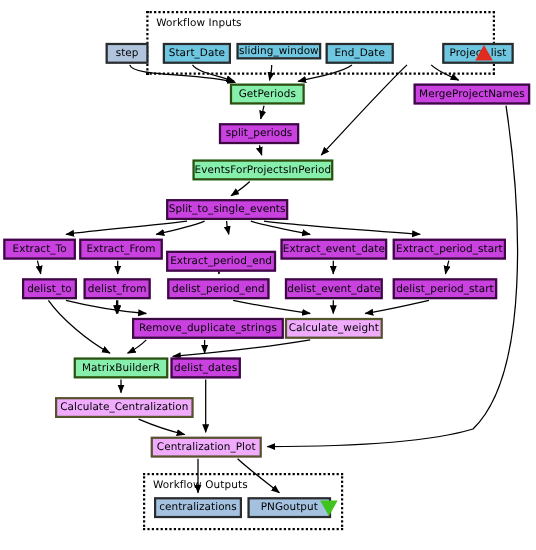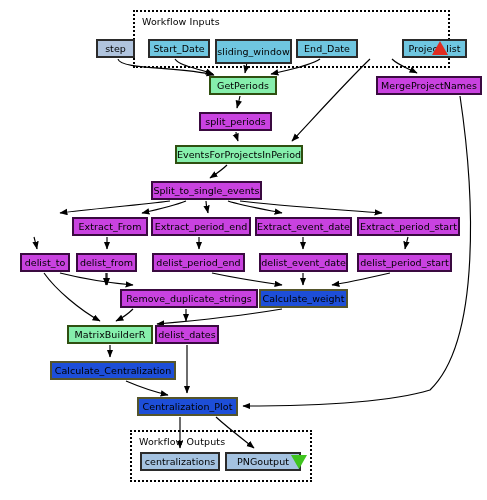--- a/index.html
+++ b/index.html
@@ -38,21 +38,21 @@
     color:#000;
     white-space:nowrap;
     letter-spacing:0.05px;
     overflow:hidden;
   }
   .n-input{background:#6fc6e0;border-color:#2b2b2b;}
   .n-output{background:#a4c2e0;border-color:#2b2b2b;}
   .n-step{background:#b0c4de;border-color:#2b2b2b;}
   .n-proc{background:#c942e0;border-color:#3a0a40;}
   .n-green{background:#86efac;border-color:#2f4f10;}
-  .n-beige{background:#1d4ed8;border-color:#55552b;}
+  .n-beige{background:#f0abfc;border-color:#55552b;}
 
   .tri{position:absolute;width:0;height:0;}
   .tri-up{border-left:8px solid transparent;border-right:8px solid transparent;border-bottom:14px solid #e02b20;}
   .tri-down{border-left:8px solid transparent;border-right:8px solid transparent;border-top:14px solid #3fc41e;}
 </style>
 </head>
 <body>
 
 <div id="canvas">
 
@@ -126,42 +126,43 @@
   <div class="cluster" style="left:133px;top:10px;width:317px;height:58px;"></div>
   <div class="cluster-label" style="left:142px;top:16px;">Workflow Inputs</div>
 
   <div class="cluster" style="left:130px;top:430px;width:182px;height:52px;"></div>
   <div class="cluster-label" style="left:139px;top:436px;">Workflow Outputs</div>
 
   <div class="node n-step" style="left:96px;top:39px;width:39px;height:19px;">step</div>
 
   <div class="node n-input" style="left:148px;top:39px;width:62px;height:19px;">Start_Date</div>
 
-  <div class="node n-input" style="left:215px;top:39px;width:77px;height:25px;">sliding_window</div>
+  <div class="node n-input" style="left:215px;top:39px;width:77px;height:15px;">sliding_window</div>
 
   <div class="node n-input" style="left:296px;top:39px;width:62px;height:19px;">End_Date</div>
 
   <div class="node n-input" style="left:362px;top:39px;width:65px;height:19px;margin-left:40px;">Project_list</div>
 
   <div class="tri tri-up" style="left:432px;top:41px;"></div>
 
   <div class="node n-green" style="left:209px;top:76px;width:68px;height:19px;">GetPeriods</div>
 
   <div class="node n-proc" style="left:199px;top:112px;width:73px;height:19px;">split_periods</div>
 
   <div class="node n-proc" style="left:376px;top:76px;width:106px;height:19px;">MergeProjectNames</div>
 
   <div class="node n-green" style="left:175px;top:145px;width:128px;height:19px;">EventsForProjectsInPeriod</div>
 
   <div class="node n-proc" style="left:151px;top:181px;width:111px;height:19px;">Split_to_single_events</div>
 
+  <div class="node n-proc" style="left:3px;top:217px;width:66px;height:19px;">Extract_To</div>
 
   <div class="node n-proc" style="left:72px;top:217px;width:76px;height:19px;">Extract_From</div>
 
-  <div class="node n-proc" style="left:151px;top:217px;width:100px;height:19px;">Extract_period_end</div>
+  <div class="node n-proc" style="left:151px;top:228px;width:100px;height:19px;">Extract_period_end</div>
 
   <div class="node n-proc" style="left:255px;top:217px;width:97px;height:19px;">Extract_event_date</div>
 
   <div class="node n-proc" style="left:357px;top:217px;width:103px;height:19px;">Extract_period_start</div>
 
   <div class="node n-proc" style="left:20px;top:253px;width:50px;height:19px;">delist_to</div>
 
   <div class="node n-proc" style="left:76px;top:253px;width:61px;height:19px;">delist_from</div>
 
   <div class="node n-proc" style="left:152px;top:253px;width:93px;height:19px;">delist_period_end</div>

